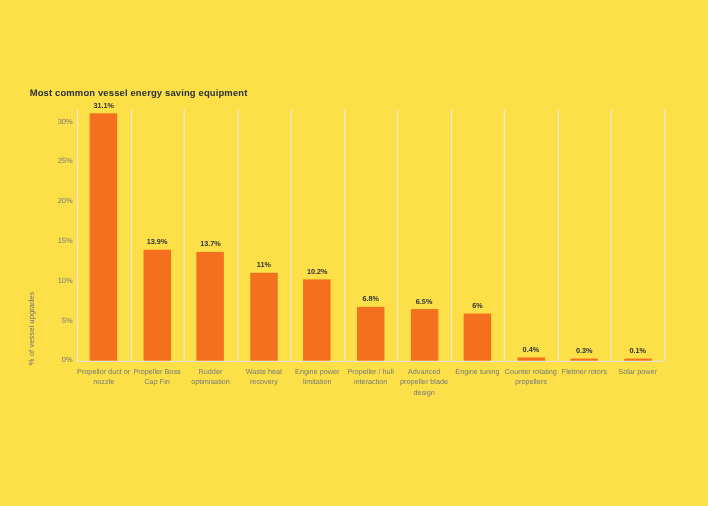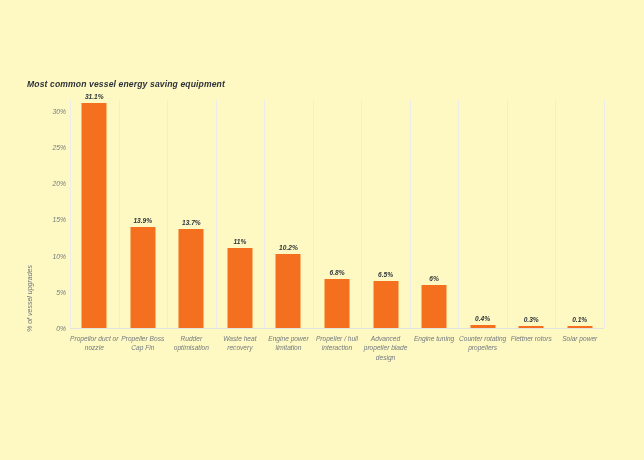--- a/index.html
+++ b/index.html
@@ -13,22 +13,21 @@
     font-family: "Liberation Sans", sans-serif;
     overflow: hidden;
     position: relative;
   }
 
   #chart-card {
     position: absolute;
     left: 0; top: 0;
     width: 644px;
     height: 460px;
-    background: #fef9c3;
-    font-style: italic;
+    background: #fde047;
   }
 
   #chart-title {
     position: absolute;
     left: 27px;
     top: 79px;
     font-size: 8.6px;
     font-weight: bold;
     color: #2d3339;
     letter-spacing: 0.12px;

